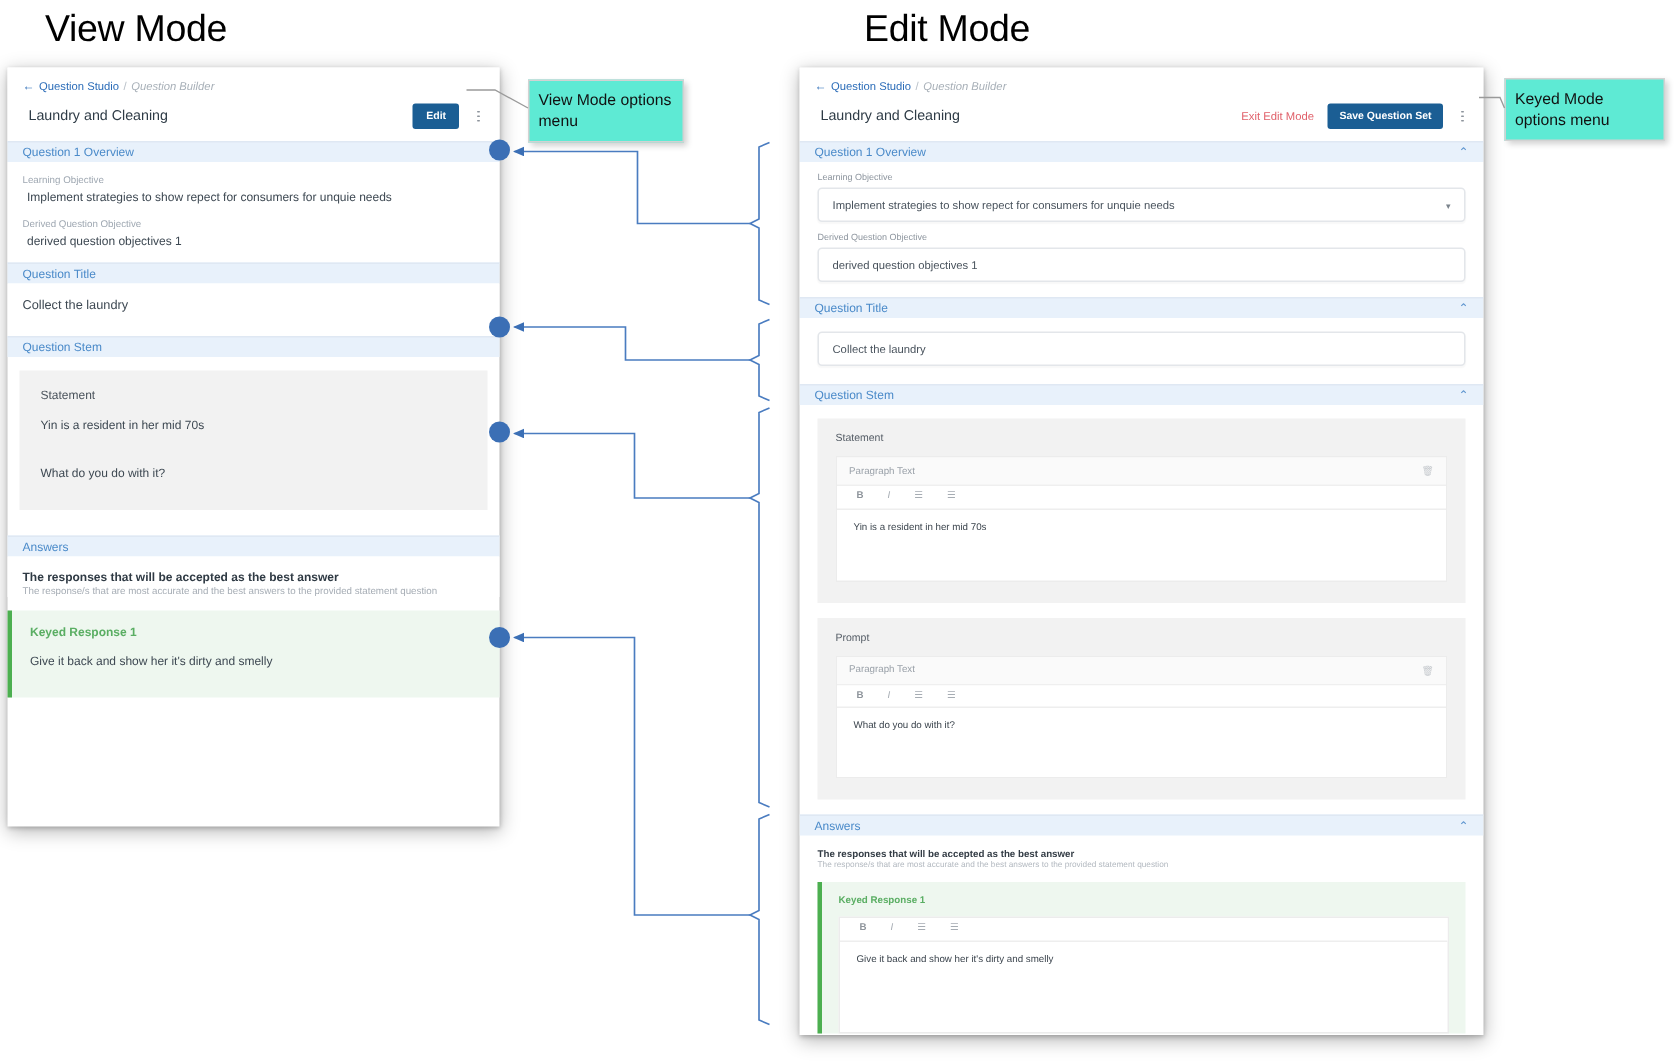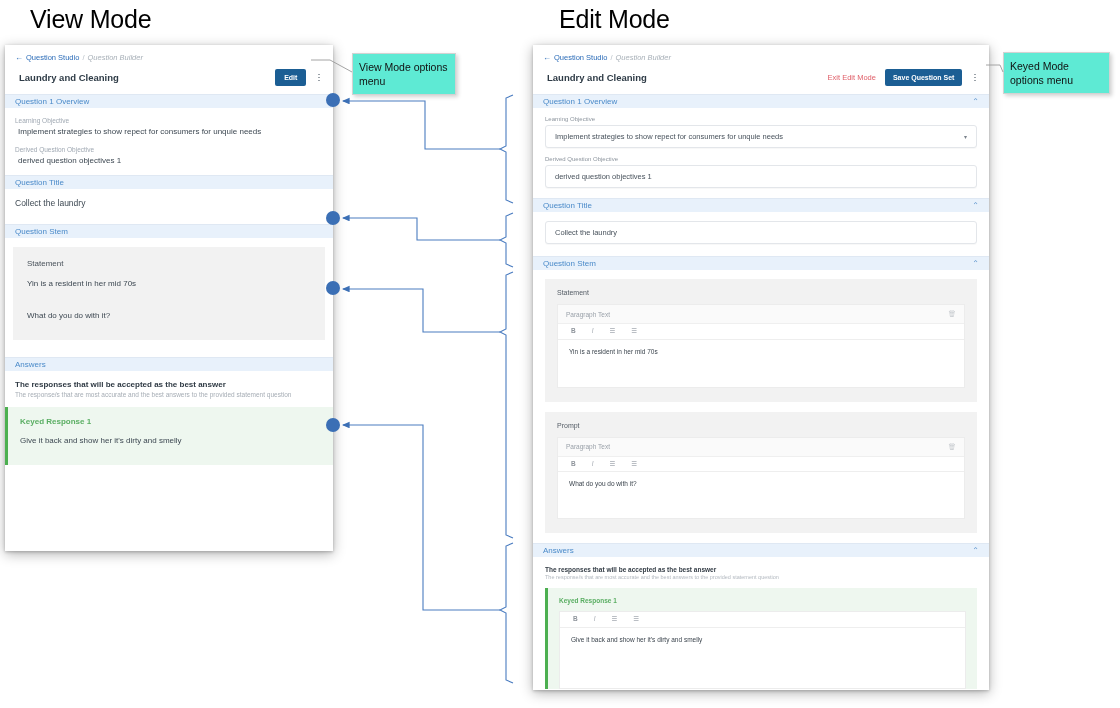--- a/index.html
+++ b/index.html
@@ -14,40 +14,40 @@
   
   .mode-title {
     position: absolute;
     font-size: 25px;
     font-weight: 400;
     color: #000000;
     letter-spacing: -0.2px;
     margin-left: 22px;
   }
   #title-view { left: 8px; top: 5px; }
-  #title-edit { left: 537px; top: 5px; }
+  #title-edit { left: 554px; top: 5px; }
 
   
   .app-panel {
     position: absolute;
     background: #ffffff;
     box-shadow: 0 3px 12px rgba(0,0,0,0.30), 0 1px 3px rgba(0,0,0,0.22);
   }
   #panel-view { left: 5px; top: 45px; width: 328px; height: 506px; }
   #panel-edit { left: 533px; top: 45px; width: 456px; height: 645px; overflow: hidden; }
 
   
   .app-header { padding: 8px 10px 0 10px; background: #fff; position: relative; }
   .breadcrumb { font-size: 7.5px; color: #9aa3ad; display: flex; align-items: center; gap: 2px; }
   .bc-back { color: #2b6cb8; font-weight: 400; }
   .bc-arrow { color: #2b6cb8; font-size: 8px; margin-right: 1px; }
   .bc-sep { color: #b9c0c8; margin: 0 1px; }
   .bc-current { color: #a8b0b8; font-style: italic; }
   .header-row { display: flex; align-items: center; margin-top: 7px; padding-bottom: 8px; }
-  .doc-title { font-size: 9.5px; color: #2e3b46; font-weight: 700; padding-left: 4px; }
+  .doc-title { font-size: 9.5px; color: #2e3b46; font-weight: 400; padding-left: 4px; }
   .header-actions { margin-left: auto; display: flex; align-items: center; gap: 9px; }
   .btn-primary {
     background: #1b5e94; color: #ffffff; font-size: 7px; font-weight: 700;
     border: none; border-radius: 2px; padding: 5px 8px; line-height: 1; cursor: pointer;
   }
   #edit-btn { padding: 5px 9px; }
   .link-danger { color: #e0606a; font-size: 7.5px; cursor: pointer; }
   .kebab { display: flex; flex-direction: column; gap: 1.5px; padding: 2px 3px; cursor: pointer; }
   .kebab i { width: 1.6px; height: 1.6px; background: #8d949c; border-radius: 50%; display: block; }
 

